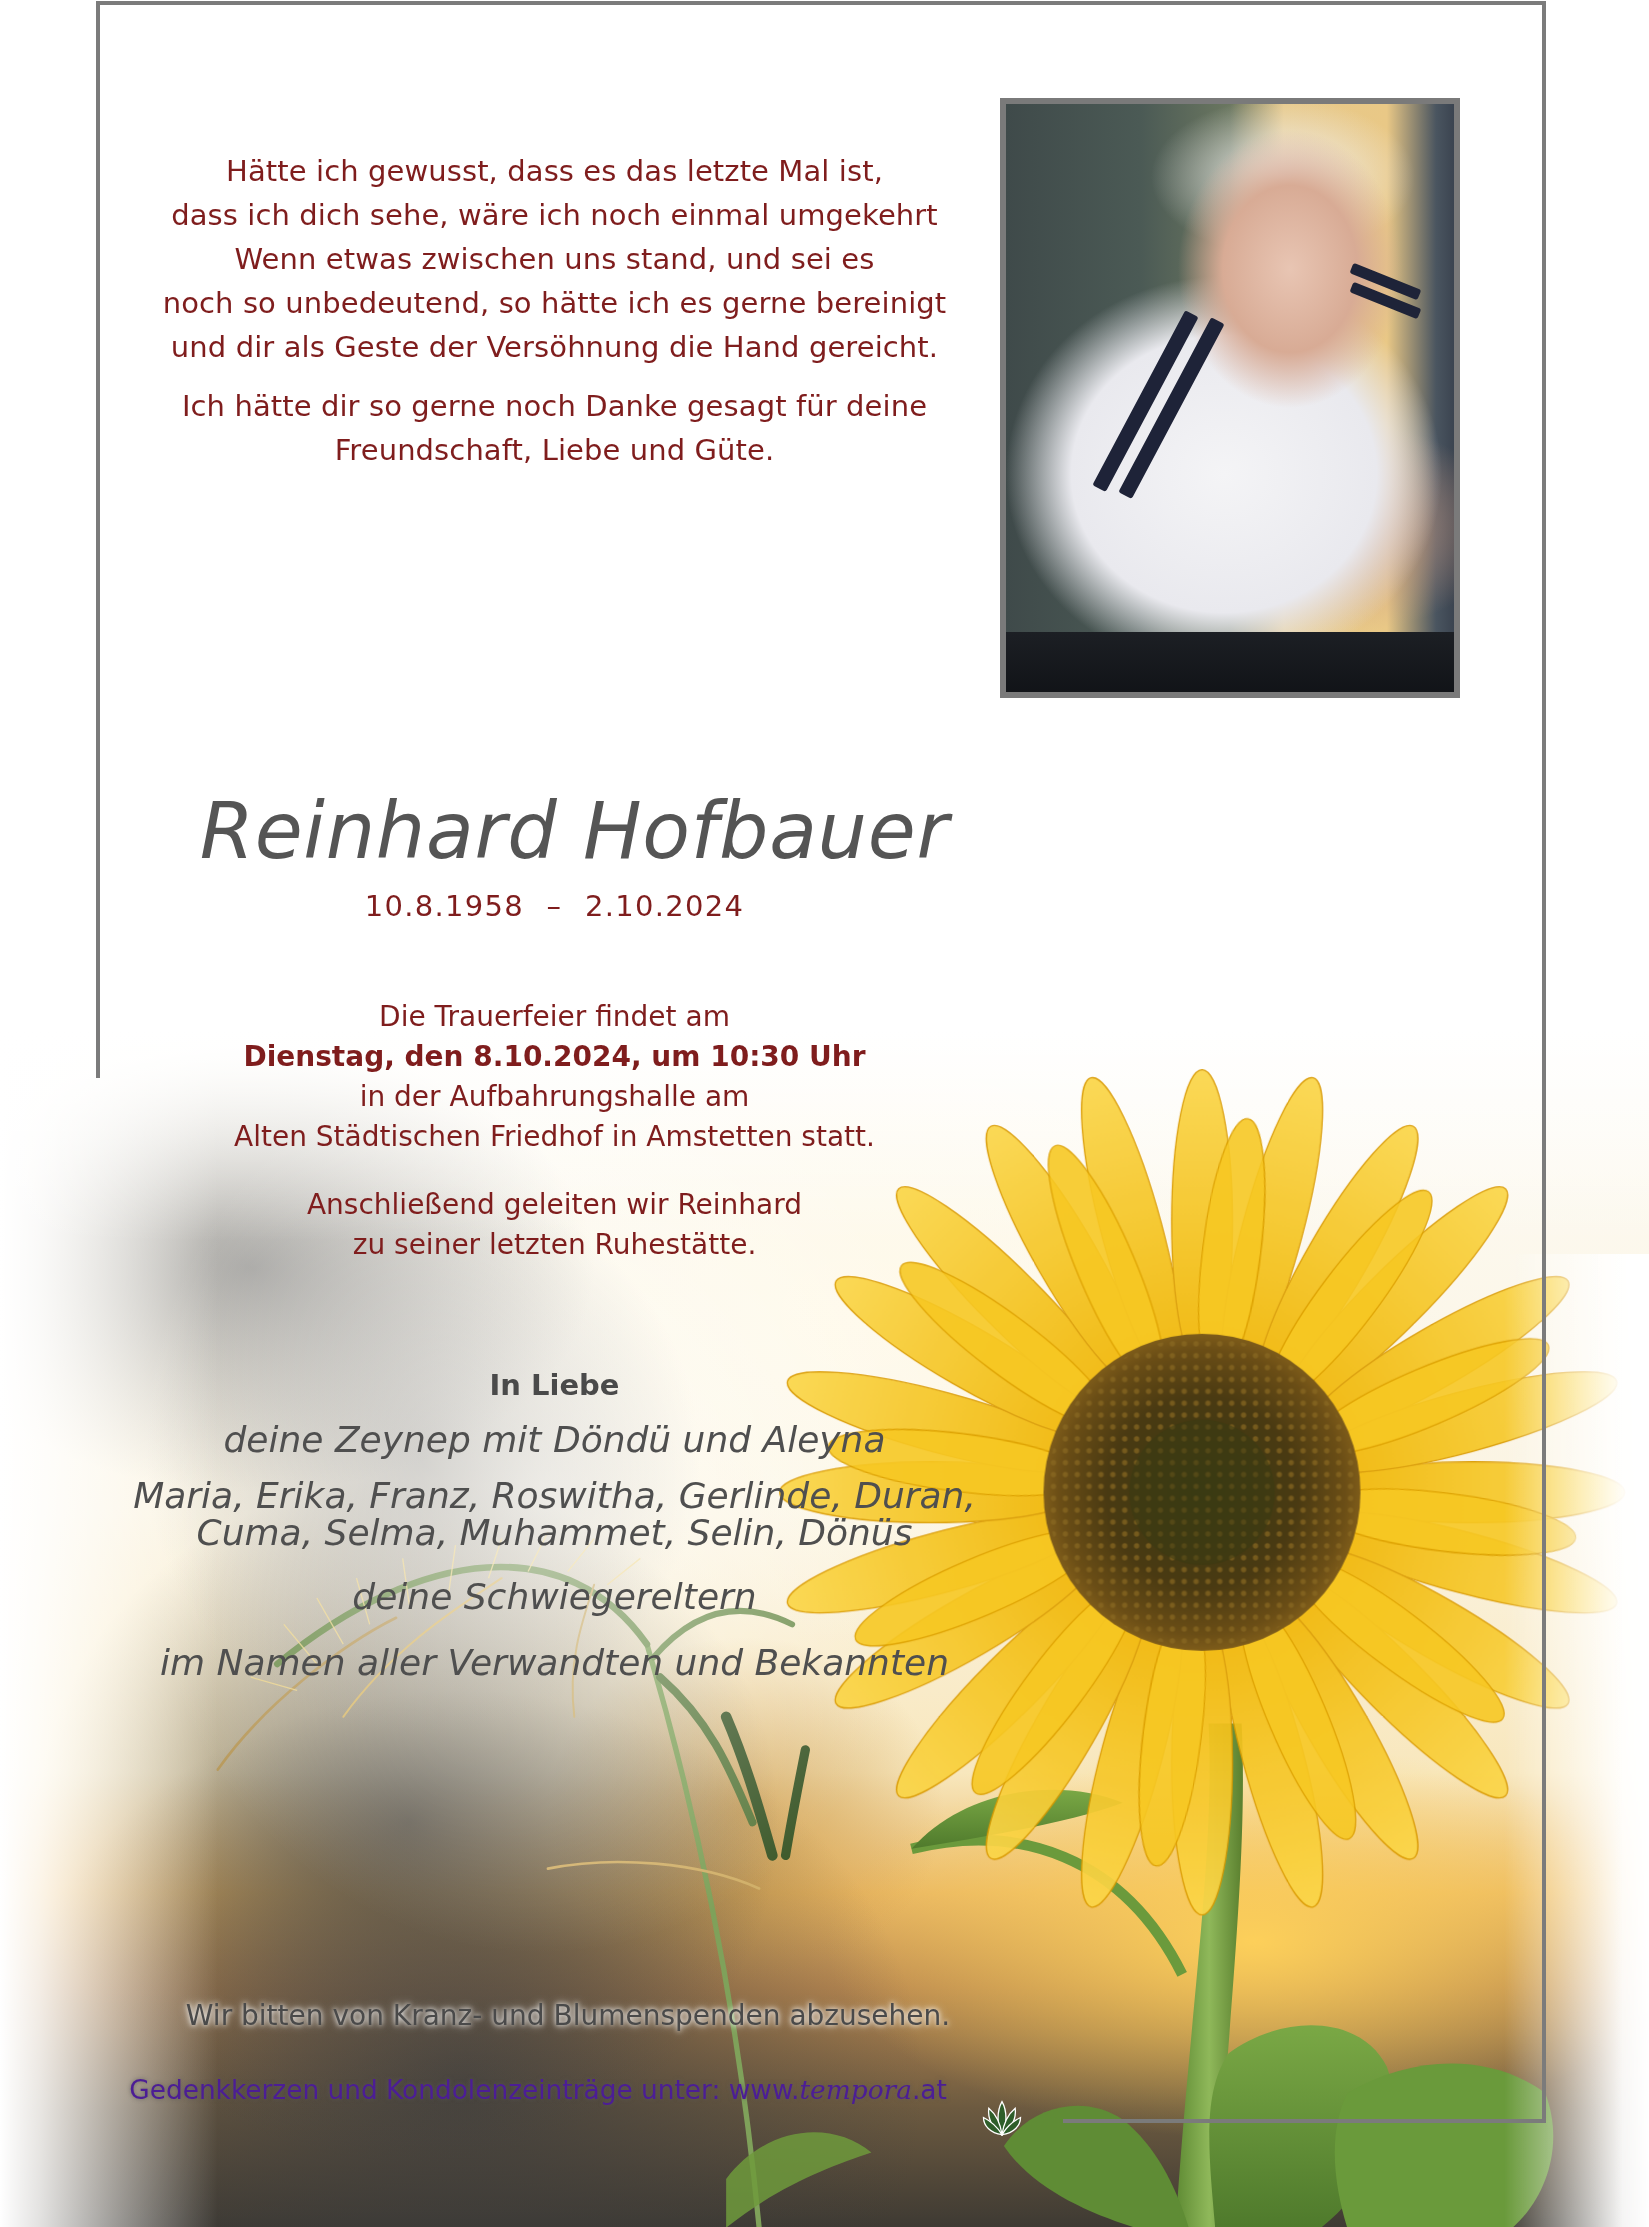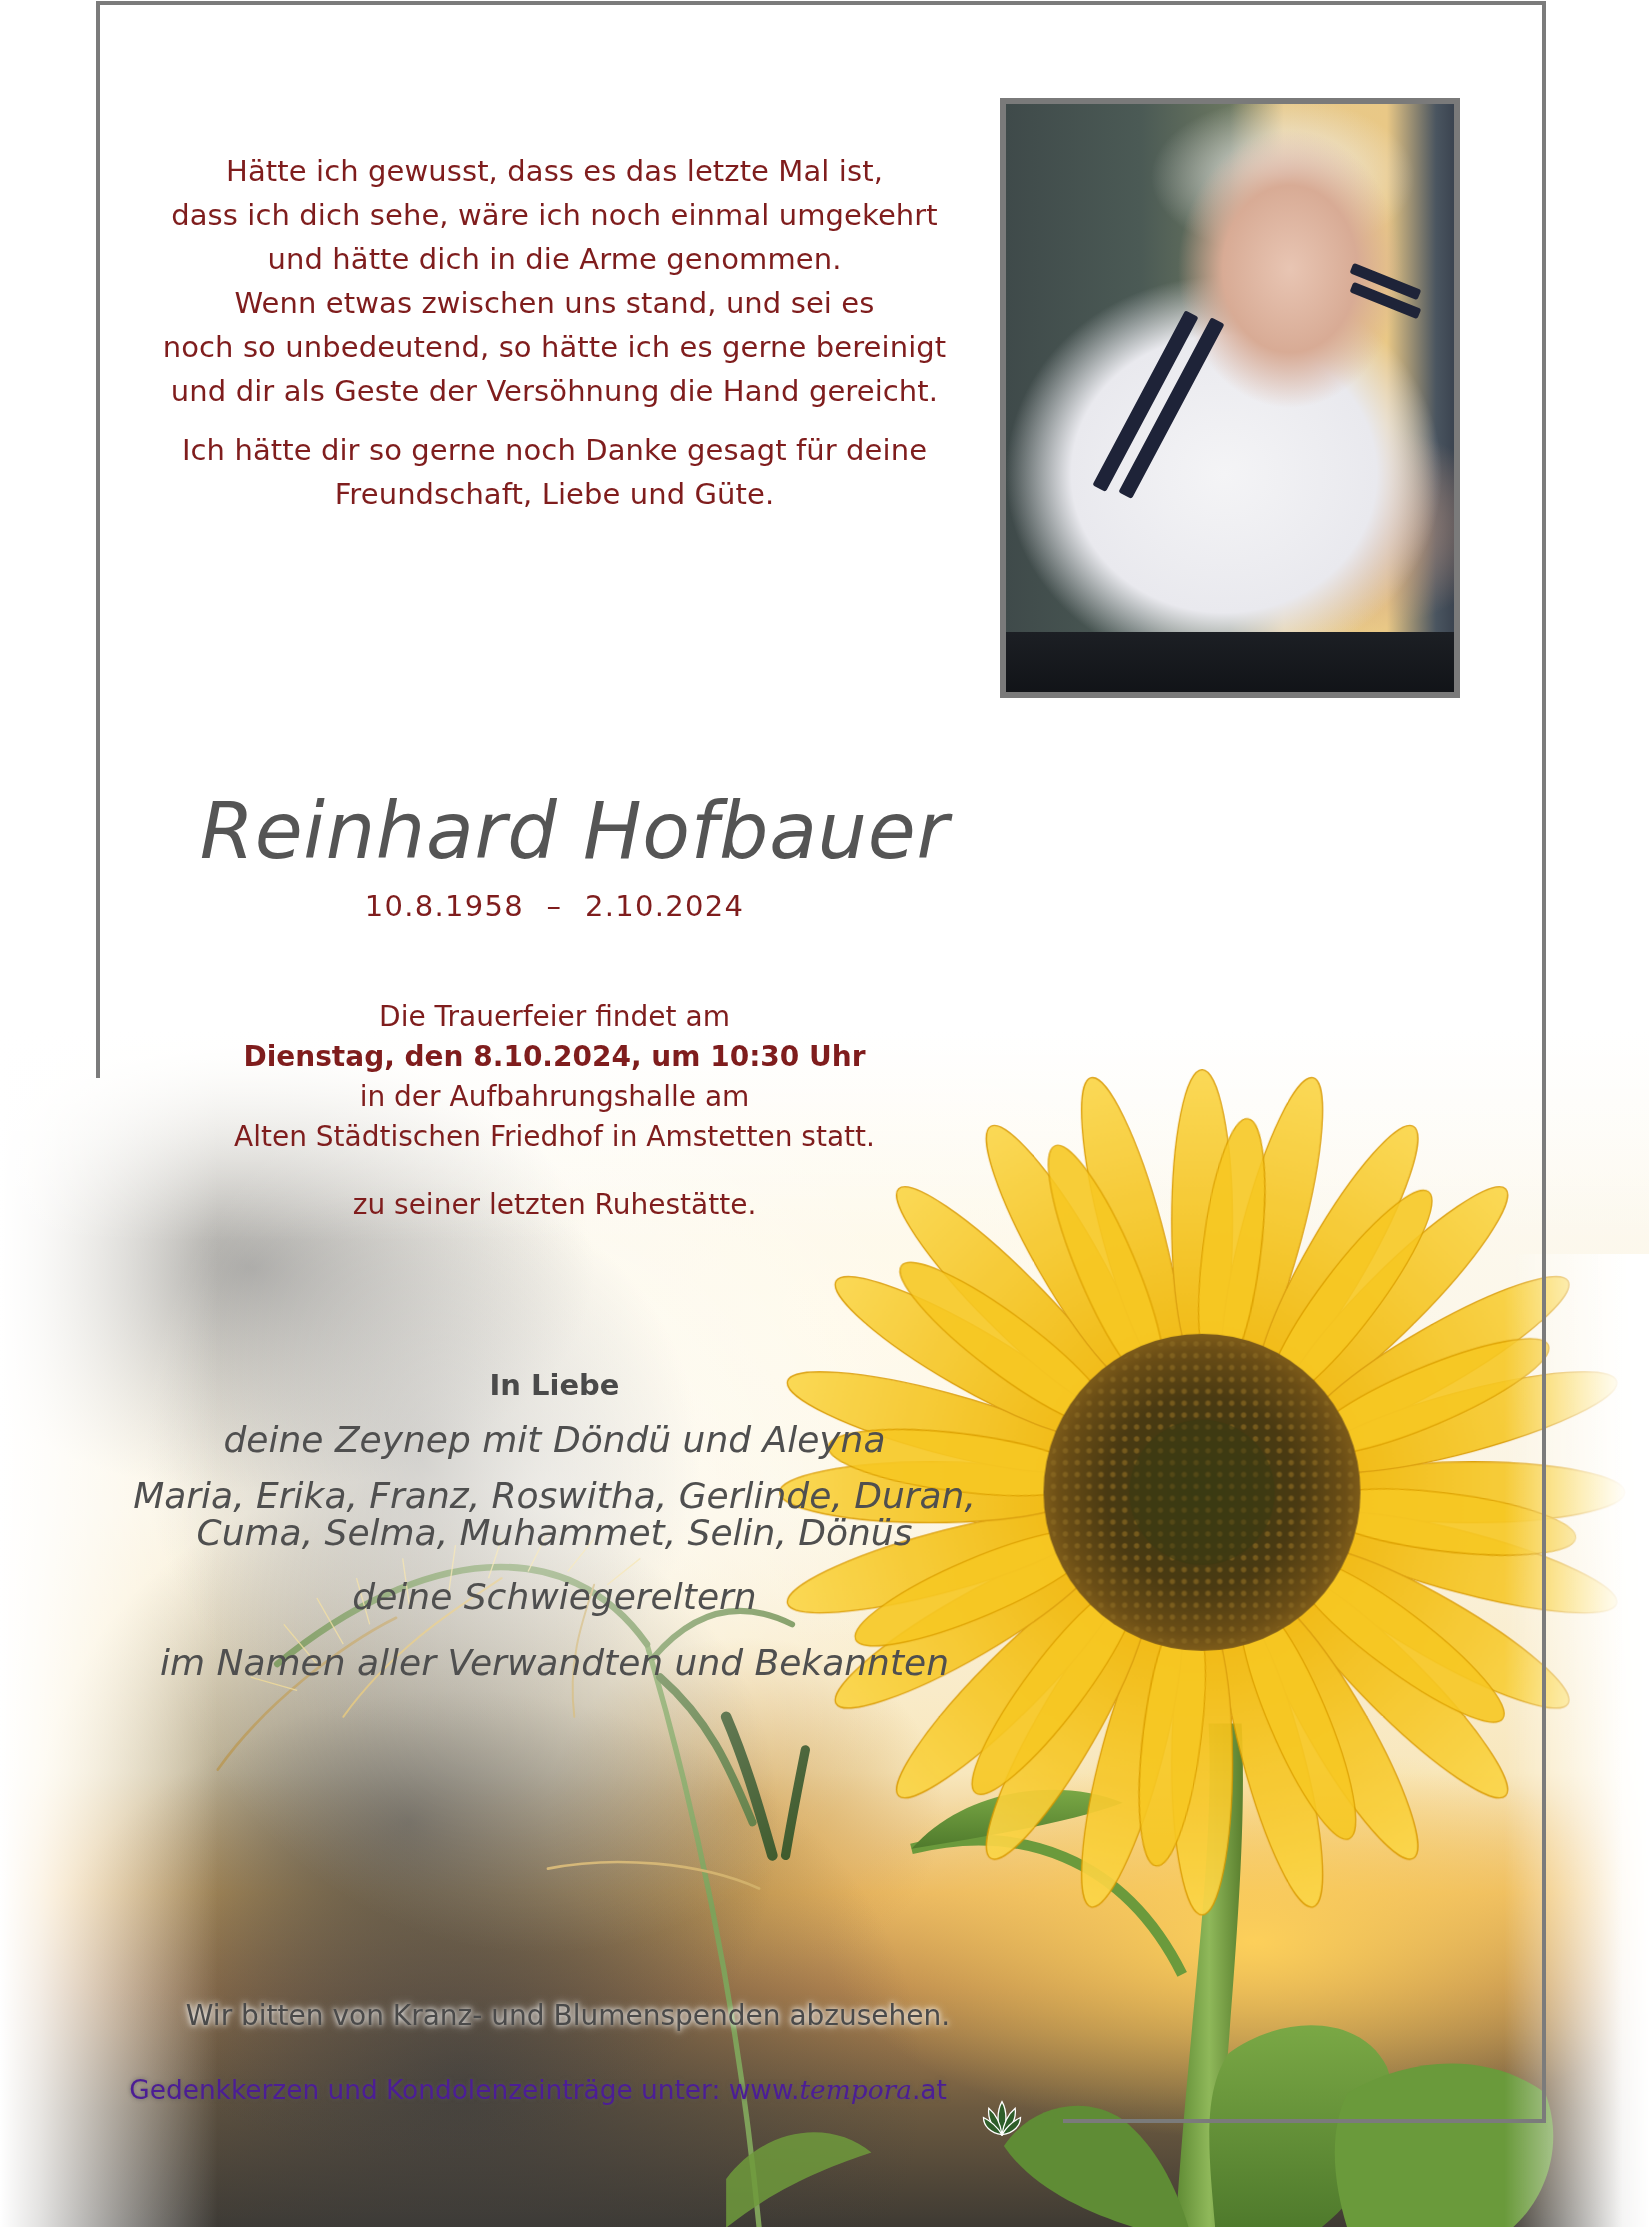--- a/index.html
+++ b/index.html
@@ -209,21 +209,20 @@
   <div class="portrait-stripe" style="left:132px;top:198px;width:14.5px;height:198px;transform:rotate(28deg);"></div>
   <div class="portrait-stripe" style="left:158px;top:205px;width:14.5px;height:198px;transform:rotate(28deg);"></div>
   <div class="portrait-stripe" style="left:343px;top:172px;width:73px;height:10.6px;transform:rotate(22deg);"></div>
   <div class="portrait-stripe" style="left:343px;top:191px;width:73px;height:10.6px;transform:rotate(22deg);"></div>
   <div style="position:absolute;left:0;top:528px;width:460px;height:79px;background:linear-gradient(180deg,#1c1f24,#0e1014);"></div>
 </div>
 
 <div class="txt poem" style="top:149px;">
   <div>Hätte ich gewusst, dass es das letzte Mal ist,</div>
   <div>dass ich dich sehe, wäre ich noch einmal umgekehrt</div>
-  <div>und hätte dich in die Arme genommen.</div>
   <div>Wenn etwas zwischen uns stand, und sei es</div>
   <div>noch so unbedeutend, so hätte ich es gerne bereinigt</div>
   <div>und dir als Geste der Versöhnung die Hand gereicht.</div>
   <div style="height:14.5px;"></div>
   <div>Ich hätte dir so gerne noch Danke gesagt für deine</div>
   <div>Freundschaft, Liebe und Güte.</div>
 </div>
 
 <div class="txt name" style="top:786px;left:99px;width:951px;">Reinhard Hofbauer</div>
 <div class="txt dates" style="top:889px;">
@@ -231,20 +230,21 @@
   <span>–</span>
   <span>2.10.2024</span>
 </div>
 
 <div class="txt info" style="top:997px;">
   <div>Die Trauerfeier findet am</div>
   <div class="bold">Dienstag, den 8.10.2024, um 10:30 Uhr</div>
   <div>in der Aufbahrungshalle am</div>
   <div>Alten Städtischen Friedhof in Amstetten statt.</div>
   <div style="height:28px;"></div>
+  <div>Anschließend geleiten wir Reinhard</div>
   <div>zu seiner letzten Ruhestätte.</div>
 </div>
 
 <div class="txt liebe" style="top:1344px;margin-top:24px;">In Liebe</div>
 <div class="txt family" style="top:1421px;">deine Zeynep mit Döndü und Aleyna</div>
 <div class="txt family" style="top:1477px;">Maria, Erika, Franz, Roswitha, Gerlinde, Duran,</div>
 <div class="txt family" style="top:1514px;">Cuma, Selma, Muhammet, Selin, Dönüs</div>
 <div class="txt family" style="top:1578px;">deine Schwiegereltern</div>
 <div class="txt family" style="top:1644px;">im Namen aller Verwandten und Bekannten</div>
 

